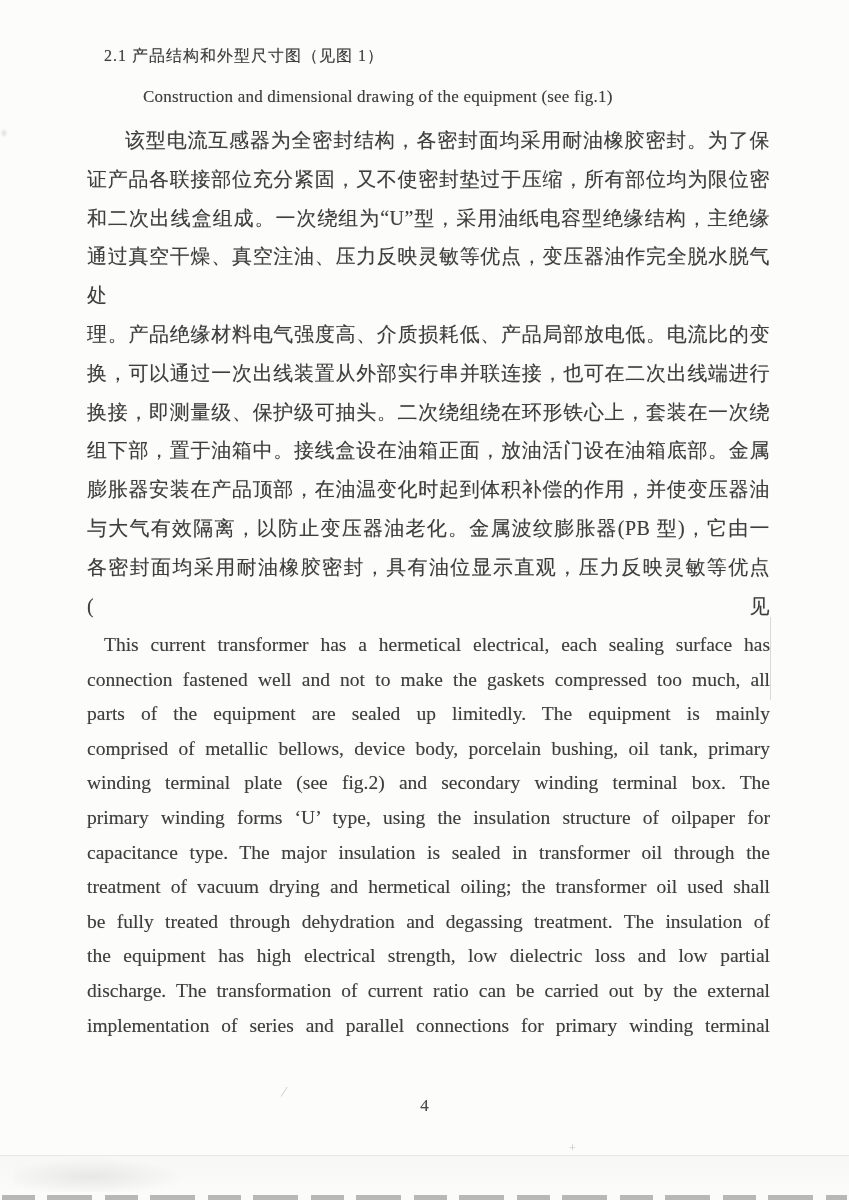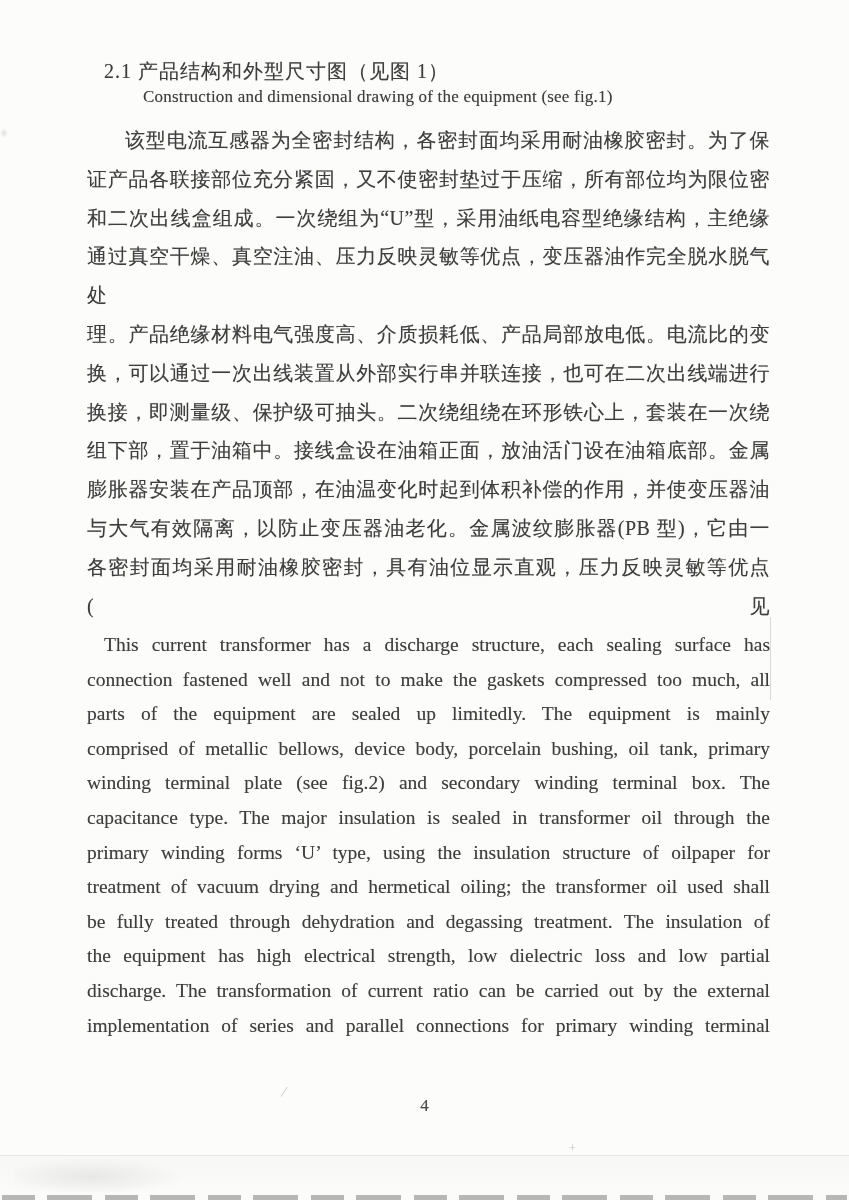--- a/index.html
+++ b/index.html
@@ -10,21 +10,21 @@
     font-family:"Liberation Serif","DejaVu Serif",serif;
     color:#3e3e3e;
     overflow:hidden;
     margin:0 auto;
   }
   .page *{box-sizing:border-box;}
   .txt{ text-shadow:0 0 .7px rgba(70,70,70,.45); }
 
   .heading-zh{
     position:absolute;left:104px;top:46px;
-    font-size:20px;letter-spacing:1px;white-space:nowrap;margin-top:12px;
+    font-size:16px;letter-spacing:1px;white-space:nowrap;
   }
   .heading-en{
     position:absolute;left:143px;top:87px;
     font-size:17px;white-space:nowrap;letter-spacing:.2px;
   }
 
   .para-zh{
     position:absolute;left:87px;top:121px;width:683px;
     font-size:20px;line-height:38.8px;
   }
@@ -106,27 +106,27 @@
     <div class="line">理。产品绝缘材料电气强度高、介质损耗低、产品局部放电低。电流比的变</div>
     <div class="line">换，可以通过一次出线装置从外部实行串并联连接，也可在二次出线端进行</div>
     <div class="line">换接，即测量级、保护级可抽头。二次绕组绕在环形铁心上，套装在一次绕</div>
     <div class="line">组下部，置于油箱中。接线盒设在油箱正面，放油活门设在油箱底部。金属</div>
     <div class="line">膨胀器安装在产品顶部，在油温变化时起到体积补偿的作用，并使变压器油</div>
     <div class="line">与大气有效隔离，以防止变压器油老化。金属波纹膨胀器(PB 型)，它由一</div>
     <div class="line">各密封面均采用耐油橡胶密封，具有油位显示直观，压力反映灵敏等优点 (见</div>
   </div>
 
   <div class="para-en txt">
-    <div class="line first">This current transformer has a discharge structure, each sealing surface has</div>
+    <div class="line first">This current transformer has a hermetical electrical, each sealing surface has</div>
     <div class="line">connection fastened well and not to make the gaskets compressed too much, all</div>
     <div class="line">parts of the equipment are sealed up limitedly. The equipment is mainly</div>
     <div class="line">comprised of metallic bellows, device body, porcelain bushing, oil tank, primary</div>
     <div class="line">winding terminal plate (see fig.2) and secondary winding terminal box. The</div>
+    <div class="line">primary winding forms ‘U’ type, using the insulation structure of oilpaper for</div>
     <div class="line">capacitance type. The major insulation is sealed in transformer oil through the</div>
-    <div class="line">primary winding forms ‘U’ type, using the insulation structure of oilpaper for</div>
     <div class="line">treatment of vacuum drying and hermetical oiling; the transformer oil used shall</div>
     <div class="line">be fully treated through dehydration and degassing treatment. The insulation of</div>
     <div class="line">the equipment has high electrical strength, low dielectric loss and low partial</div>
     <div class="line">discharge. The transformation of current ratio can be carried out by the external</div>
     <div class="line">implementation of series and parallel connections for primary winding terminal</div>
   </div>
 
   <div class="page-number txt">4</div>
 
   <span class="slash-artifact">/</span>

